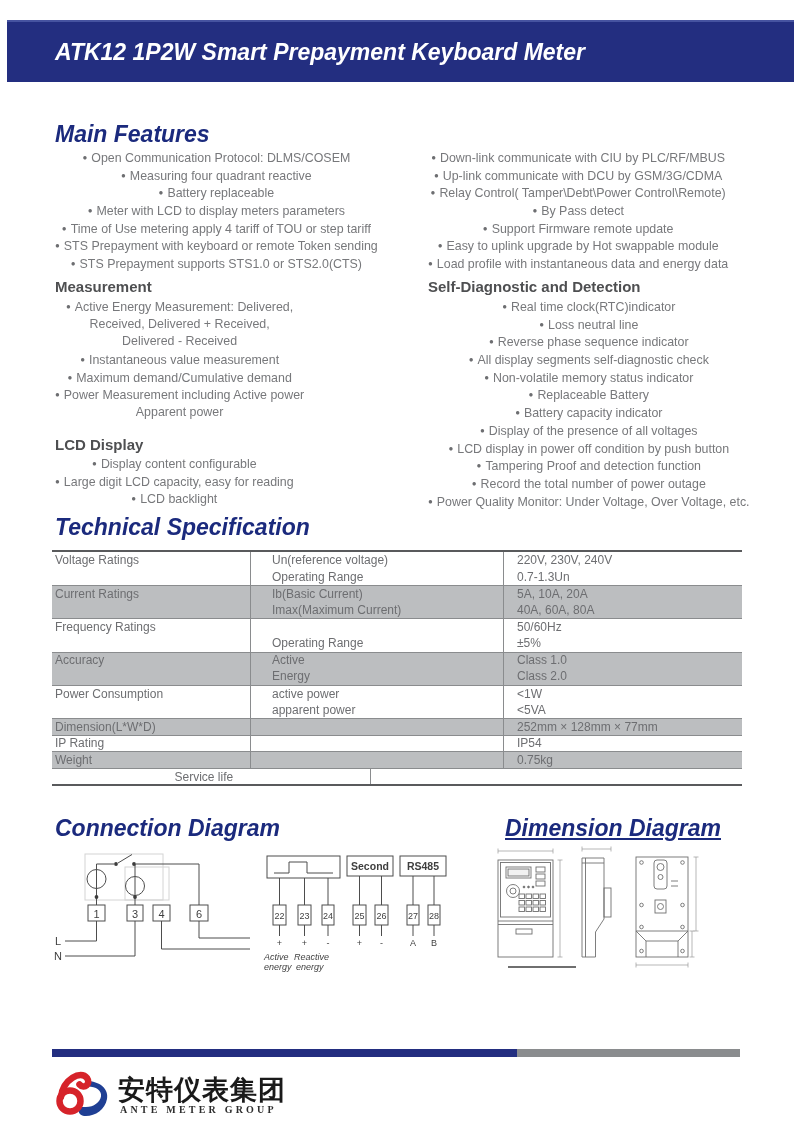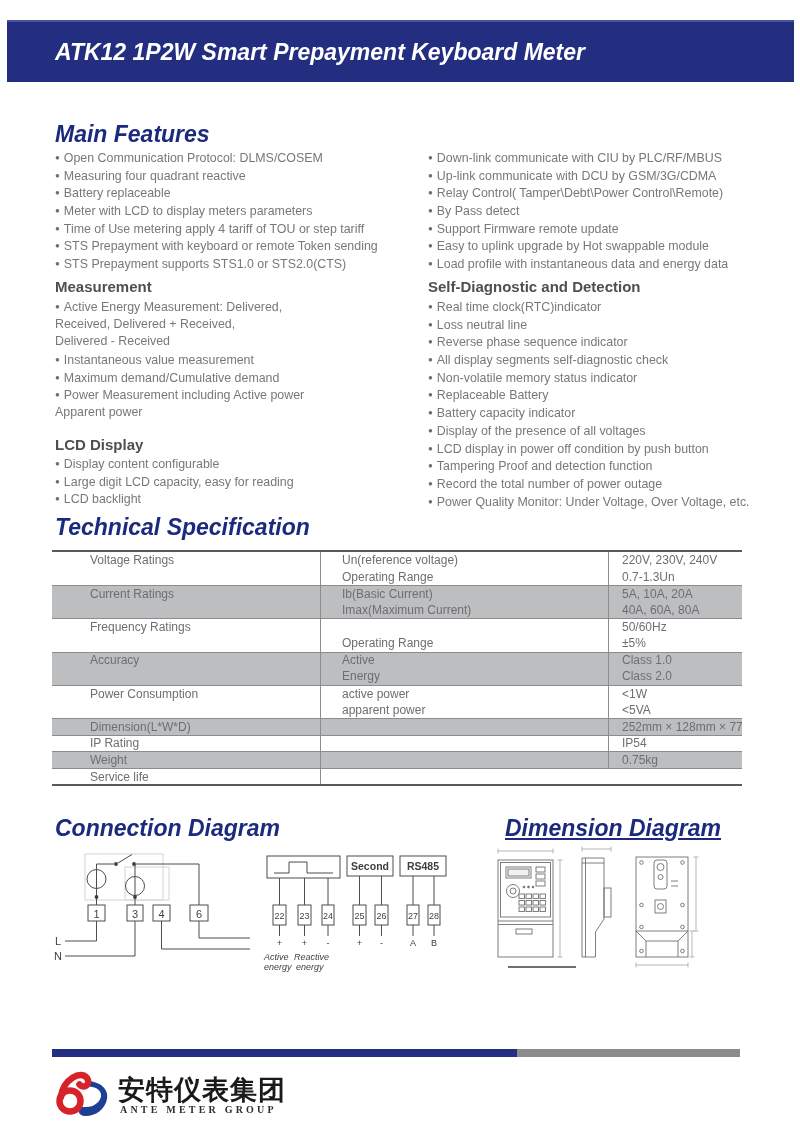--- a/index.html
+++ b/index.html
@@ -10,32 +10,32 @@
   .header-bar{position:absolute;left:7px;top:20px;width:787px;height:62px;
               background:#232e80;border-top:2px solid #4653a0;box-sizing:border-box;}
   .header-title{position:absolute;left:48px;top:0;height:68px;line-height:60px;
                 color:#ffffff;font-size:23px;font-weight:bold;font-style:italic;white-space:nowrap;}
 
   
   .h-blue{position:absolute;color:#1b2a7d;font-size:23px;font-weight:bold;font-style:italic;white-space:nowrap;}
   .h-gray{position:absolute;color:#4e4f51;font-size:15px;font-weight:600;white-space:nowrap;}
 
   
-  .blist{position:absolute;font-size:12.4px;color:#77787b;}
+  .blist{position:absolute;font-size:12.4px;color:#77787b;text-align:center;}
   .li{height:17.7px;line-height:17.7px;white-space:nowrap;}
   .dot{display:inline-block;font-size:8px;vertical-align:2px;margin-right:4px;color:#6d6e71;}
 
   
   .spec-table{position:absolute;left:52px;top:550px;width:690px;
               border-top:2px solid #595a5c;border-bottom:2px solid #595a5c;
               font-size:12px;color:#6d6e71;}
   .trow{display:flex;height:16.6px;box-sizing:border-box;}
-  .trow.gline{border-top:1px solid #8a8c8e;}
+  .trow.gline{border-top:1px solid #8a8c8e;justify-content:center;}
   .trow.shade{background:#bcbec0;}
-  .td{display:flex;align-items:center;box-sizing:border-box;white-space:nowrap;overflow:hidden;margin-left:35px;}
+  .td{display:flex;align-items:center;box-sizing:border-box;white-space:nowrap;overflow:hidden;}
   .td1{width:198px;padding-left:3px;}
   .td2{width:253px;padding-left:21px;border-left:1px solid #8a8c8e;}
   .td3{flex:1;padding-left:13px;border-left:1px solid #8a8c8e;}
 
   
   .diagram{position:absolute;}
   svg text{font-family:"Liberation Sans","DejaVu Sans",sans-serif;}
 
   
   .footer-bar{position:absolute;left:52px;top:1049px;width:688px;height:8px;background:#8a8c8e;}

